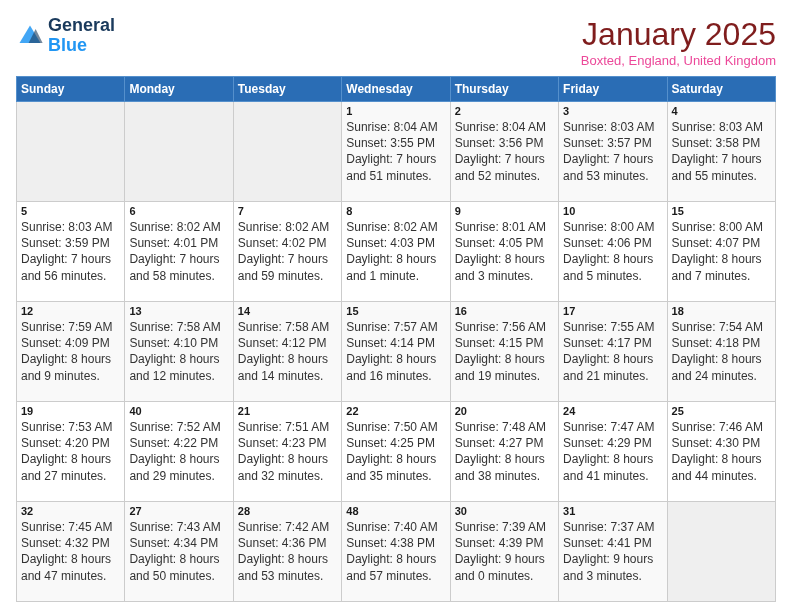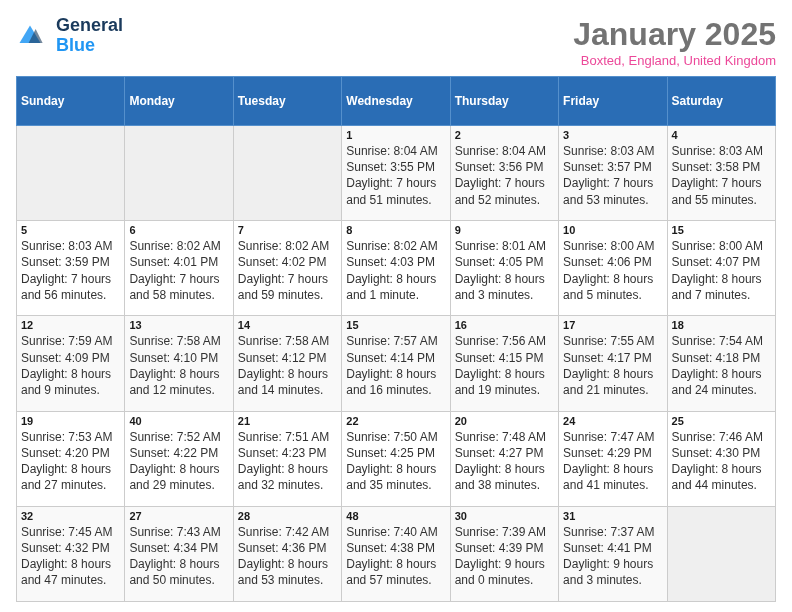--- a/index.html
+++ b/index.html
@@ -19,61 +19,61 @@
     }
     .header {
       display: flex;
       justify-content: space-between;
       align-items: flex-start;
       margin-bottom: 8px;
     }
     .logo {
       display: flex;
       align-items: center;
-      gap: 12px;
+      gap: 4px;
       justify-content: center;
     }
     .logo-text {
       font-size: 18px;
       font-weight: bold;
       color: #1a3a5c;
       line-height: 1.1;
     }
     .logo-blue {
       color: #2196f3;
     }
     .logo-icon {
       width: 28px;
       height: 28px;
     }
     .title-block {
       text-align: right;
     }
     .main-title {
       font-size: 32px;
-      font-weight: bold;
-      color: #737373;
+      font-weight: normal;
+      color: #7f1d1d;
     }
     .subtitle {
       font-size: 13px;
       color: #ec4899;
     }
     .calendar {
       flex: 1;
       border: 1px solid #ccc;
       border-collapse: collapse;
       width: 100%;
       table-layout: fixed;
     }
     .calendar thead tr th {
       background: #2a6db5;
       color: #fff;
       font-size: 12px;
       font-weight: bold;
-      padding: 17px 4px;
+      padding: 5px 4px;
       text-align: left;
       border: 1px solid #5590cc;
     }
     .calendar tbody tr td {
       border: 1px solid #ccc;
       vertical-align: top;
       padding: 3px 4px;
       font-size: 9.5px;
       color: #222;
       background: #fff;

